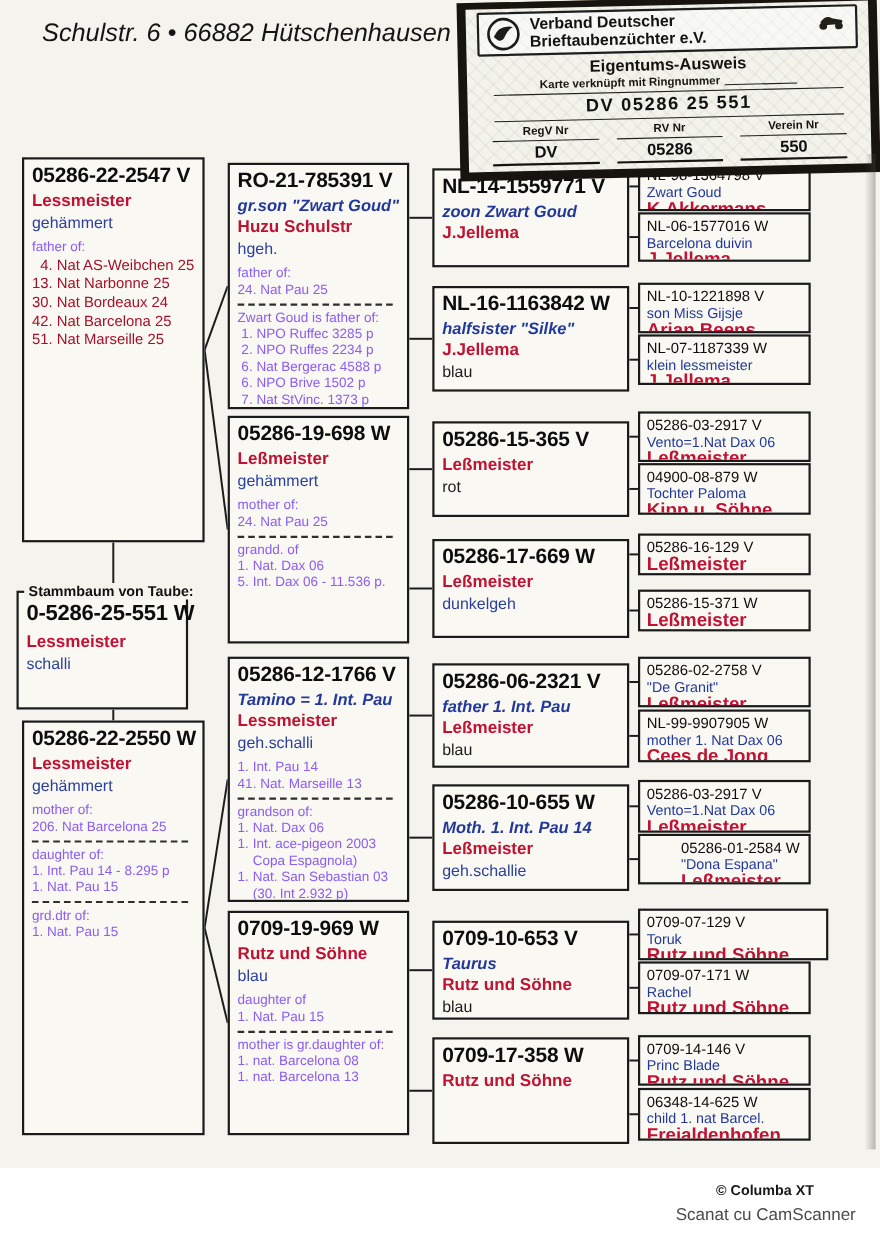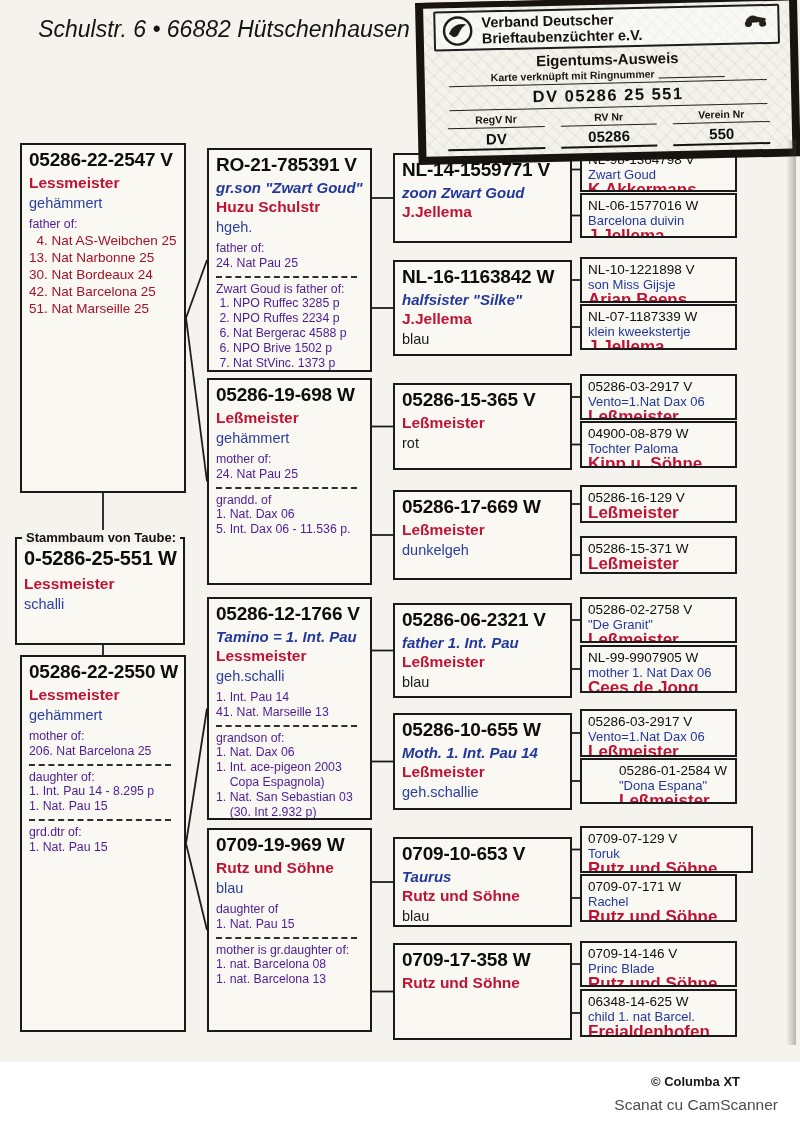--- a/index.html
+++ b/index.html
@@ -46,21 +46,21 @@
         padding:4px 7px;overflow:hidden;}
   .pbox.s{padding:2px 6px;}
   .l .lr{font-weight:bold;font-size:19px;color:#0d0d0d;margin:0 0 3px;letter-spacing:-0.2px;white-space:nowrap;}
   .s .lr{font-size:13.5px;color:#0d0d0d;margin:1px 0 0;line-height:15px;white-space:nowrap;}
   .l .ln{color:#23389b;font-weight:bold;font-style:italic;font-size:15px;margin:0 0 2px;white-space:nowrap;}
   .s .lnb{color:#23389b;font-size:13px;line-height:15px;white-space:nowrap;}
   .l .lb{color:#c01334;font-weight:bold;font-size:15.5px;margin:0 0 3px;white-space:nowrap;}
   .s .lb{color:#c01334;font-weight:bold;font-size:17px;line-height:15px;white-space:nowrap;}
   .l .lc{color:#2b3f9c;font-size:14.5px;margin:0 0 6px;white-space:nowrap;}
   .l .lck{color:#1a1a1a;font-size:14.5px;margin:0 0 6px;white-space:nowrap;}
-  .l .lp{color:#4c1d95;font-size:12.3px;line-height:14.8px;white-space:pre;}
+  .l .lp{color:#8b5cf6;font-size:12.3px;line-height:14.8px;white-space:pre;}
   .l .lrd{color:#a31228;font-size:13.5px;line-height:17px;white-space:pre;}
   .ld{border-top:2px dashed #2e2e2e;margin:5px 0 4px;width:96%;}
   .sublabel{position:absolute;top:-9px;left:5px;background:#f4f3ee;padding:0 4px;
         font-weight:bold;font-size:13px;color:#111;white-space:nowrap;}
   .pbox[data-name="pedigree-box-S"]{overflow:visible;}
   .pbox[data-name="pedigree-box-S"] .lr{font-size:20px;margin:4px 0 5px;}
 
   
   .columba{position:absolute;left:600px;top:1042px;width:140px;text-align:right;
         font-weight:bold;font-size:13px;color:#171717;margin-top:32px;}
@@ -110,21 +110,21 @@
         <div class="lr" data-name="ring-number">05286-22-2547 V</div>
         <div class="lb" data-name="breeder-name">Lessmeister</div>
         <div class="lc" data-name="color-description">gehämmert</div>
         <div class="lp" data-name="text-line">father of:</div>
         <div class="lrd" data-name="result-line">  4. Nat AS-Weibchen 25</div>
         <div class="lrd" data-name="result-line">13. Nat Narbonne 25</div>
         <div class="lrd" data-name="result-line">30. Nat Bordeaux 24</div>
         <div class="lrd" data-name="result-line">42. Nat Barcelona 25</div>
         <div class="lrd" data-name="result-line">51. Nat Marseille 25</div>
       </div>
-      <div class="pbox l" data-name="pedigree-box-S" style="left: 15px; top: 537px; width: 170px; height: 108px;">
+      <div class="pbox l" data-name="pedigree-box-S" style="left: 15px; top: 537px; width: 156px; height: 108px;">
         <div class="sublabel" data-name="tree-subject-label">Stammbaum von Taube:</div>
         <div class="lr" data-name="ring-number">0-5286-25-551 W</div>
         <div class="lb" data-name="breeder-name">Lessmeister</div>
         <div class="lc" data-name="color-description">schalli</div>
       </div>
       <div class="pbox l" data-name="pedigree-box-B" style="left: 20px; top: 655px; width: 166px; height: 377px;">
         <div class="lr" data-name="ring-number">05286-22-2550 W</div>
         <div class="lb" data-name="breeder-name">Lessmeister</div>
         <div class="lc" data-name="color-description">gehämmert</div>
         <div class="lp" data-name="text-line">mother of:</div>
@@ -244,21 +244,21 @@
         <div class="lnb" data-name="pigeon-name">Barcelona duivin</div>
         <div class="lb" data-name="breeder-name">J.Jellema</div>
       </div>
       <div class="pbox s" data-name="pedigree-box-g3" style="left: 580px; top: 257px; width: 157px; height: 46px;">
         <div class="lr" data-name="ring-number">NL-10-1221898 V</div>
         <div class="lnb" data-name="pigeon-name">son Miss Gijsje</div>
         <div class="lb" data-name="breeder-name">Arjan Beens</div>
       </div>
       <div class="pbox s" data-name="pedigree-box-g4" style="left: 580px; top: 304px; width: 157px; height: 46px;">
         <div class="lr" data-name="ring-number">NL-07-1187339 W</div>
-        <div class="lnb" data-name="pigeon-name">klein kweekstertje</div>
+        <div class="lnb" data-name="pigeon-name">klein lessmeister</div>
         <div class="lb" data-name="breeder-name">J.Jellema</div>
       </div>
       <div class="pbox s" data-name="pedigree-box-g5" style="left: 580px; top: 374px; width: 157px; height: 46px;">
         <div class="lr" data-name="ring-number">05286-03-2917 V</div>
         <div class="lnb" data-name="pigeon-name">Vento=1.Nat Dax 06</div>
         <div class="lb" data-name="breeder-name">Leßmeister</div>
       </div>
       <div class="pbox s" data-name="pedigree-box-g6" style="left: 580px; top: 421px; width: 157px; height: 47px;">
         <div class="lr" data-name="ring-number">04900-08-879 W</div>
         <div class="lnb" data-name="pigeon-name">Tochter Paloma</div>

